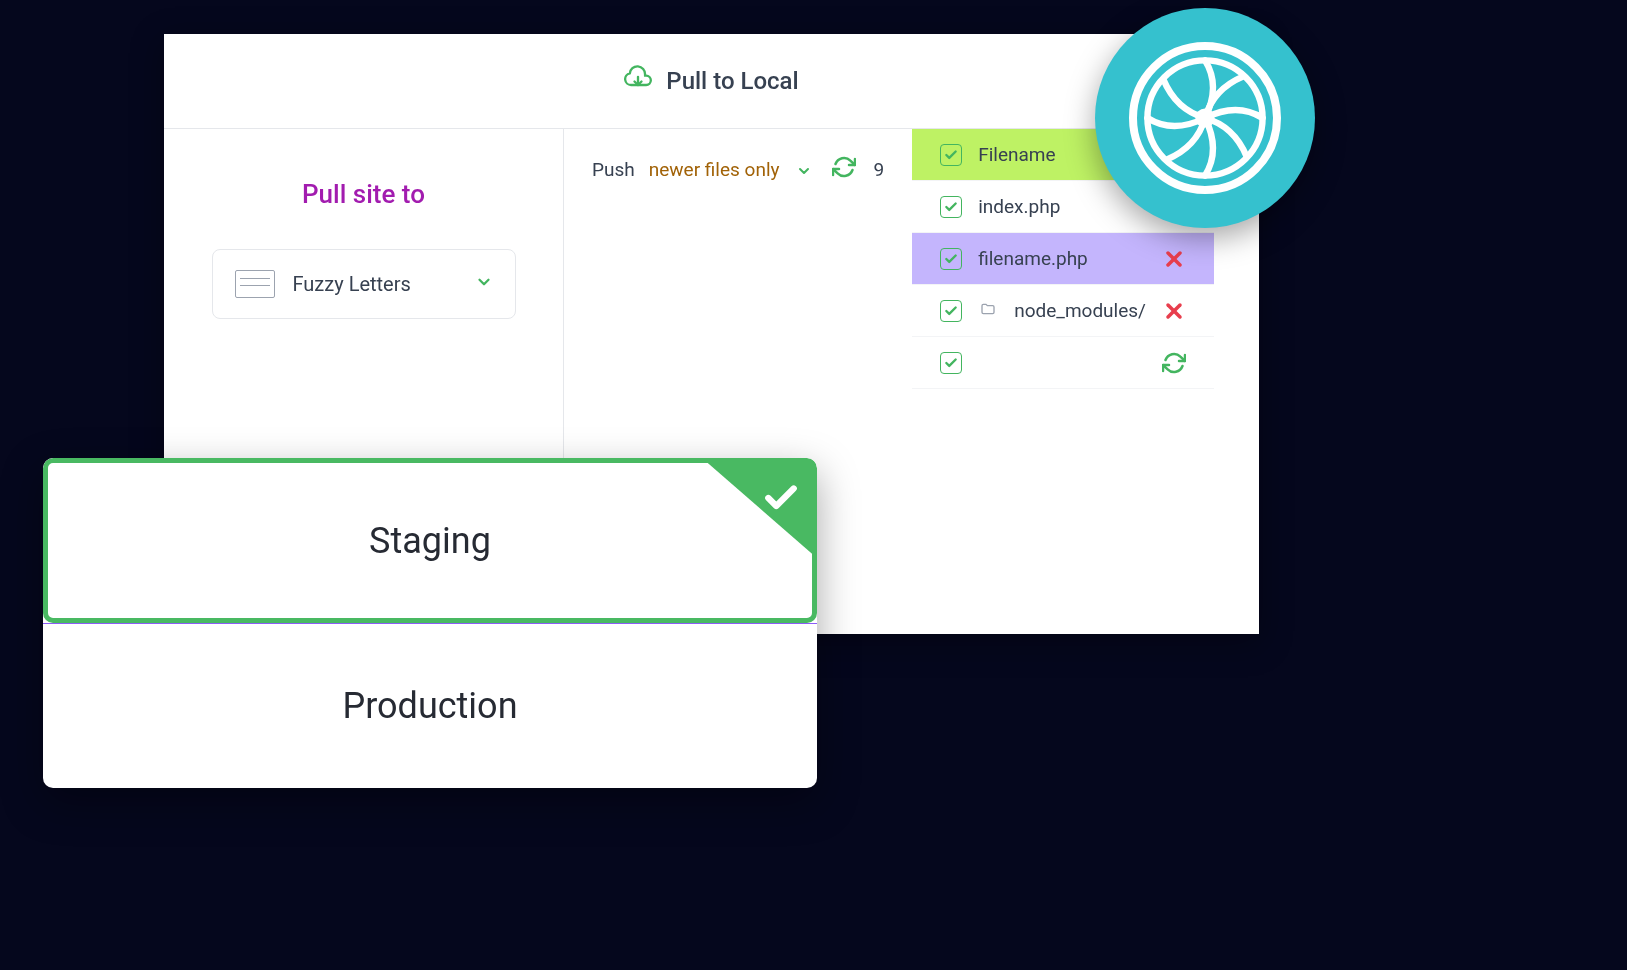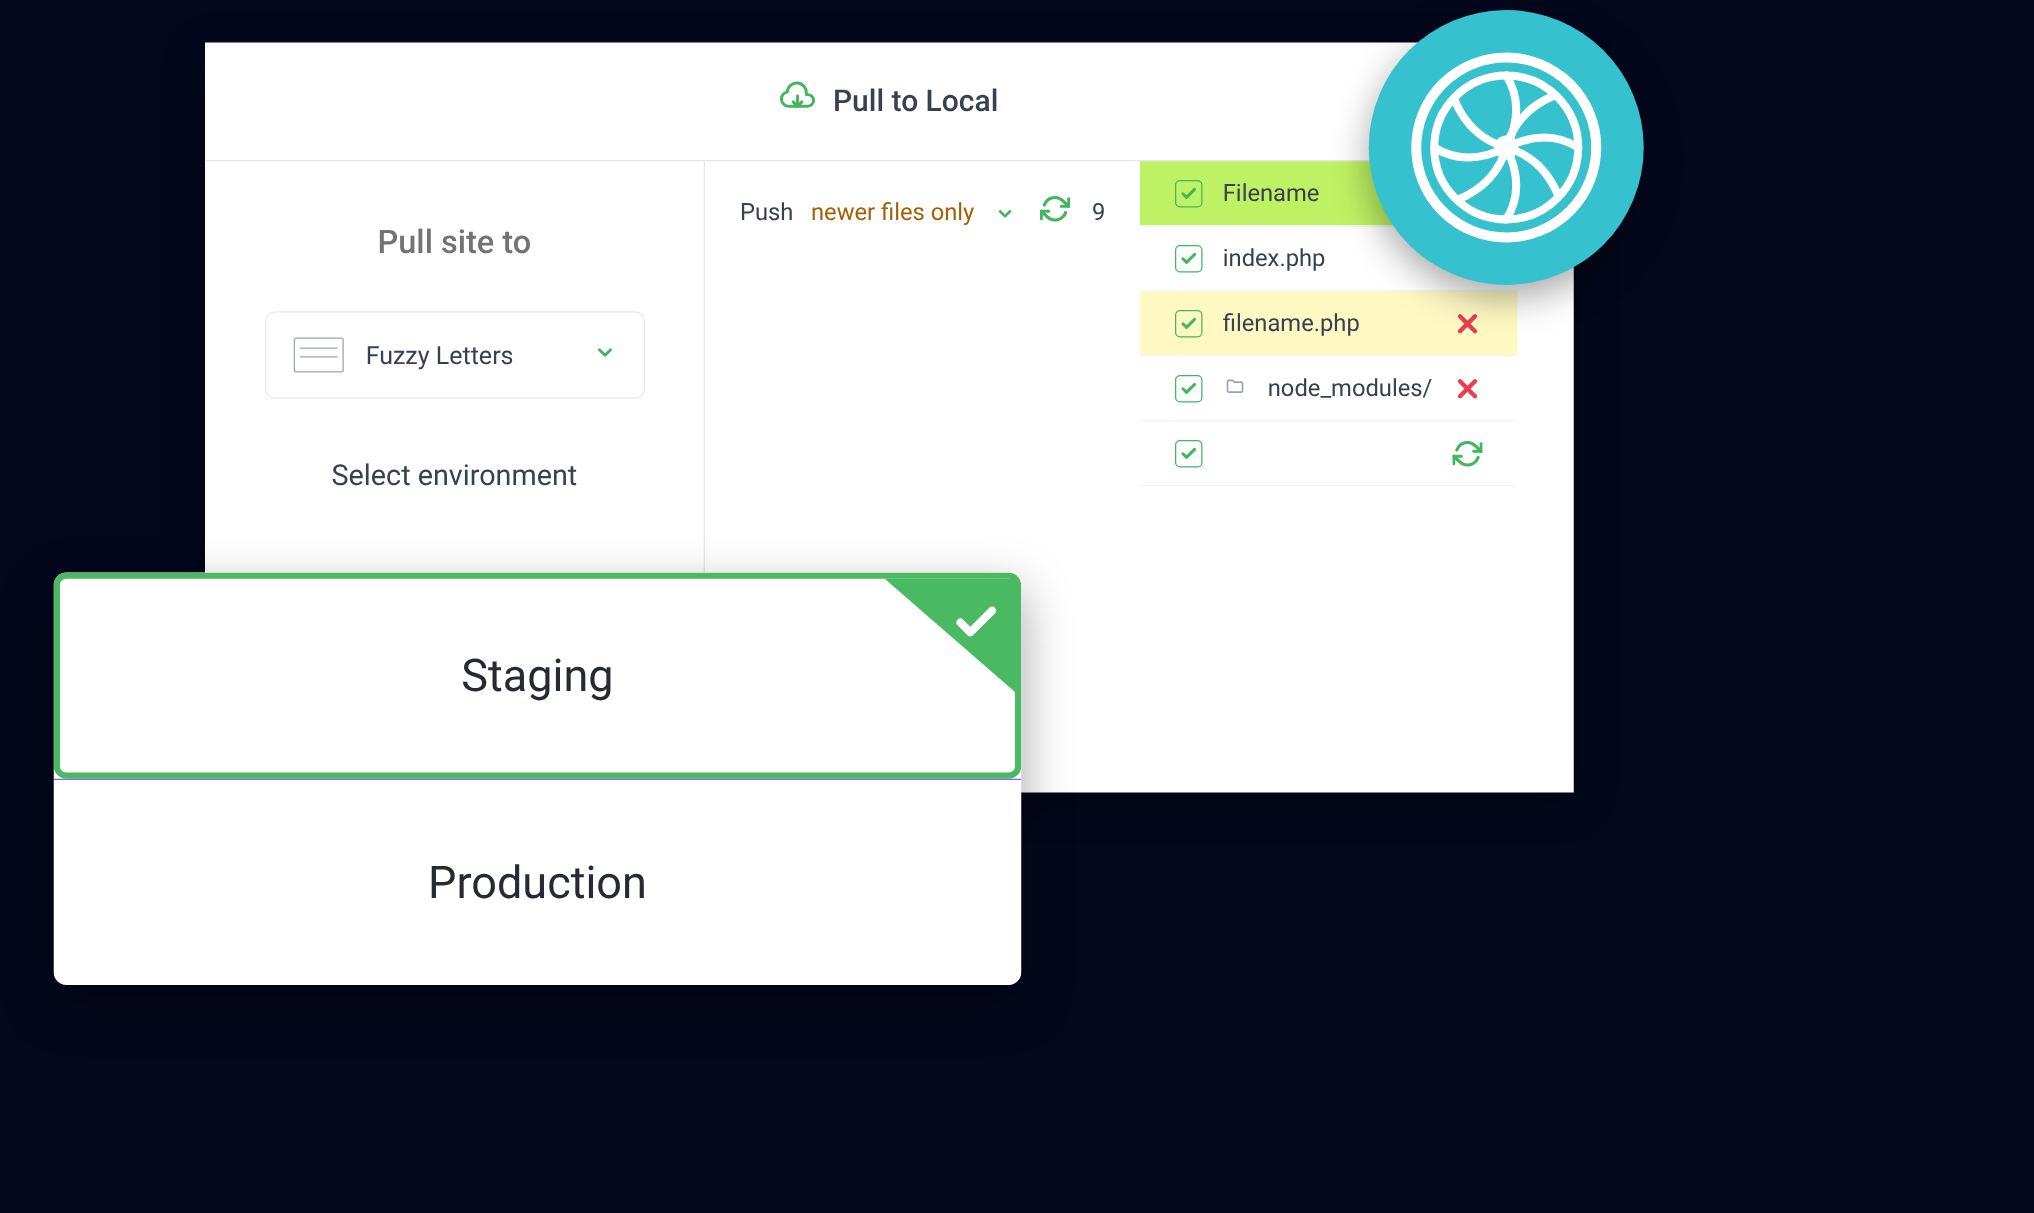--- a/index.html
+++ b/index.html
@@ -32,21 +32,21 @@
   .dialog-body { display: flex; height: calc(100% - 95px); }
 
   
   .left-col {
     width: 400px;
     border-right: 1px solid #e5e7eb;
     padding: 50px 40px 0;
     text-align: center;
   }
   .left-col-title {
-    font-size: 26px; font-weight: 500; color: #737373;
+    font-size: 26px; font-weight: 500; color: #a21caf;
     margin-bottom: 40px;
   }
   .site-select {
     width: 304px; height: 70px;
     border: 1px solid #e5e7eb; border-radius: 8px;
     display: flex; align-items: center; padding: 0 22px;
     gap: 18px; cursor: pointer;
     margin: 0 auto 48px;
   }
   .site-select .wire {
@@ -78,21 +78,21 @@
   .filter-bar .spacer { flex: 1; }
   .filter-bar .count { font-size: 19px; color: #374151; margin-left: 8px; }
 
   .file-table { font-size: 19px; color: #374151; }
   .file-row {
     height: 52px; display: flex; align-items: center;
     padding: 0 28px; gap: 16px;
     border-bottom: 1px solid #f3f4f6;
   }
   .file-row.header { background: #bef264; font-weight: 400; }
-  .file-row.alt { background: #fef9c3; align-items: center; }
+  .file-row.alt { background: #c4b5fd; align-items: center; }
   .file-row .cb {
     width: 22px; height: 22px; border: 1.5px solid #43b55f;
     border-radius: 4px; display: flex; align-items: center;
     justify-content: center; flex-shrink: 0;
   }
   .file-row .cb svg { width: 14px; height: 14px; }
   .file-row .folder-ic { width: 20px; height: 16px; flex-shrink: 0; }
   .file-row .name { flex: 1; }
   .file-row .status-ic { width: 24px; height: 24px; flex-shrink: 0; }
 
@@ -165,21 +165,20 @@
       <div class="site-select">
         <span class="wire"></span>
         <span class="label">Fuzzy Letters</span>
         <span>
           <svg viewBox="0 0 24 24" fill="none" stroke="#43b55f" stroke-width="3" stroke-linecap="round" stroke-linejoin="round">
               <polyline points="6 9 12 15 18 9"></polyline>
             </svg>
         </span>
       </div>
 
-      <div class="select-env-title">Select environment</div>
     </div>
 
     <div class="right-col">
 
       <div class="filter-bar">
         <span>Push</span>
         <span class="filter-value">newer files only</span>
         <span class="chev">
           <svg viewBox="0 0 24 24" fill="none" stroke="#43b55f" stroke-width="3" stroke-linecap="round" stroke-linejoin="round">
               <polyline points="6 9 12 15 18 9"></polyline>

